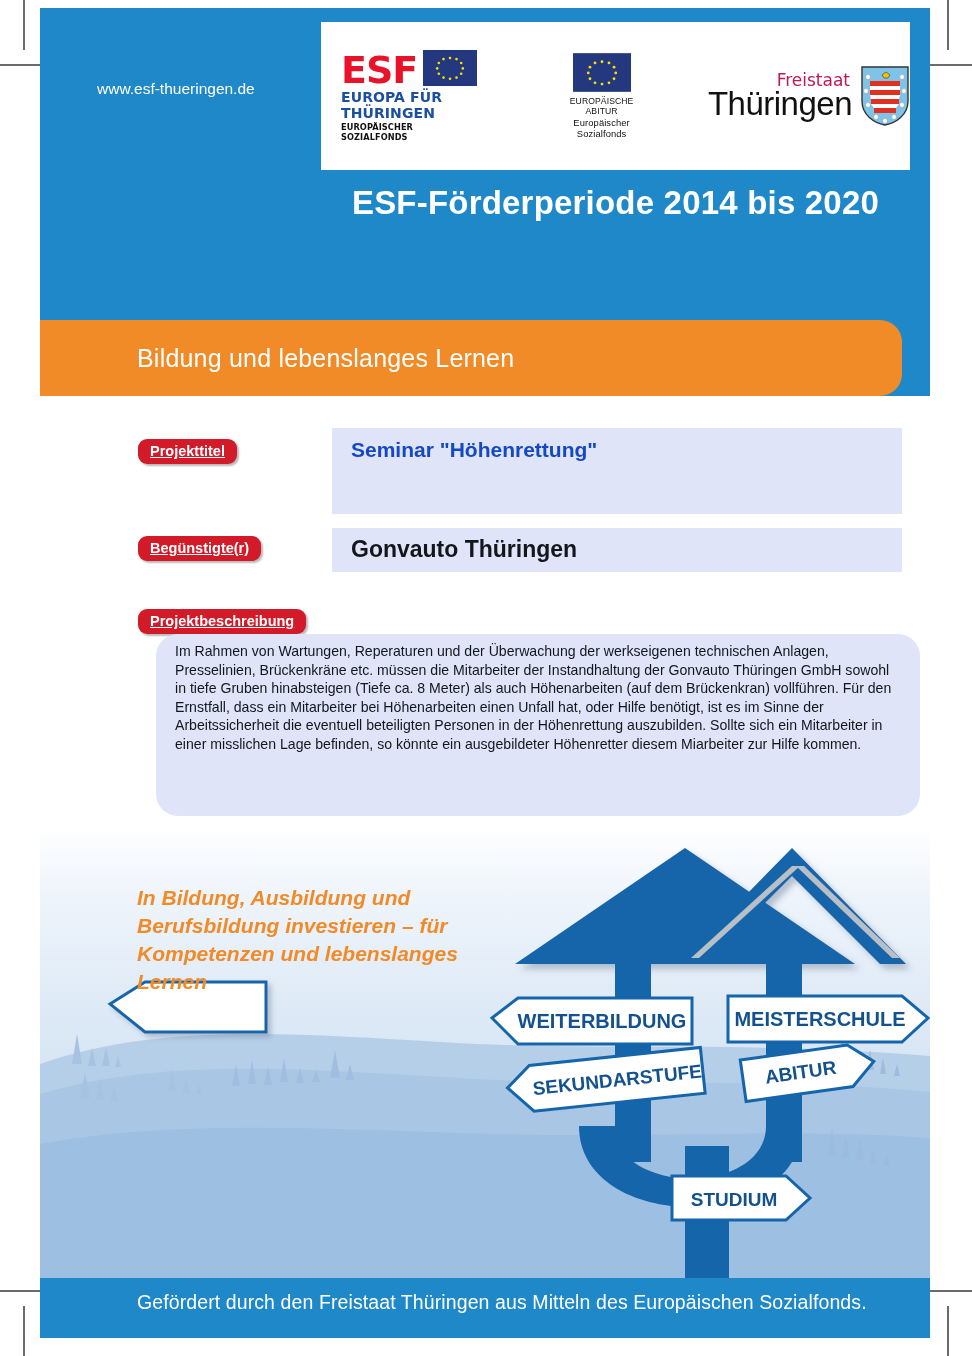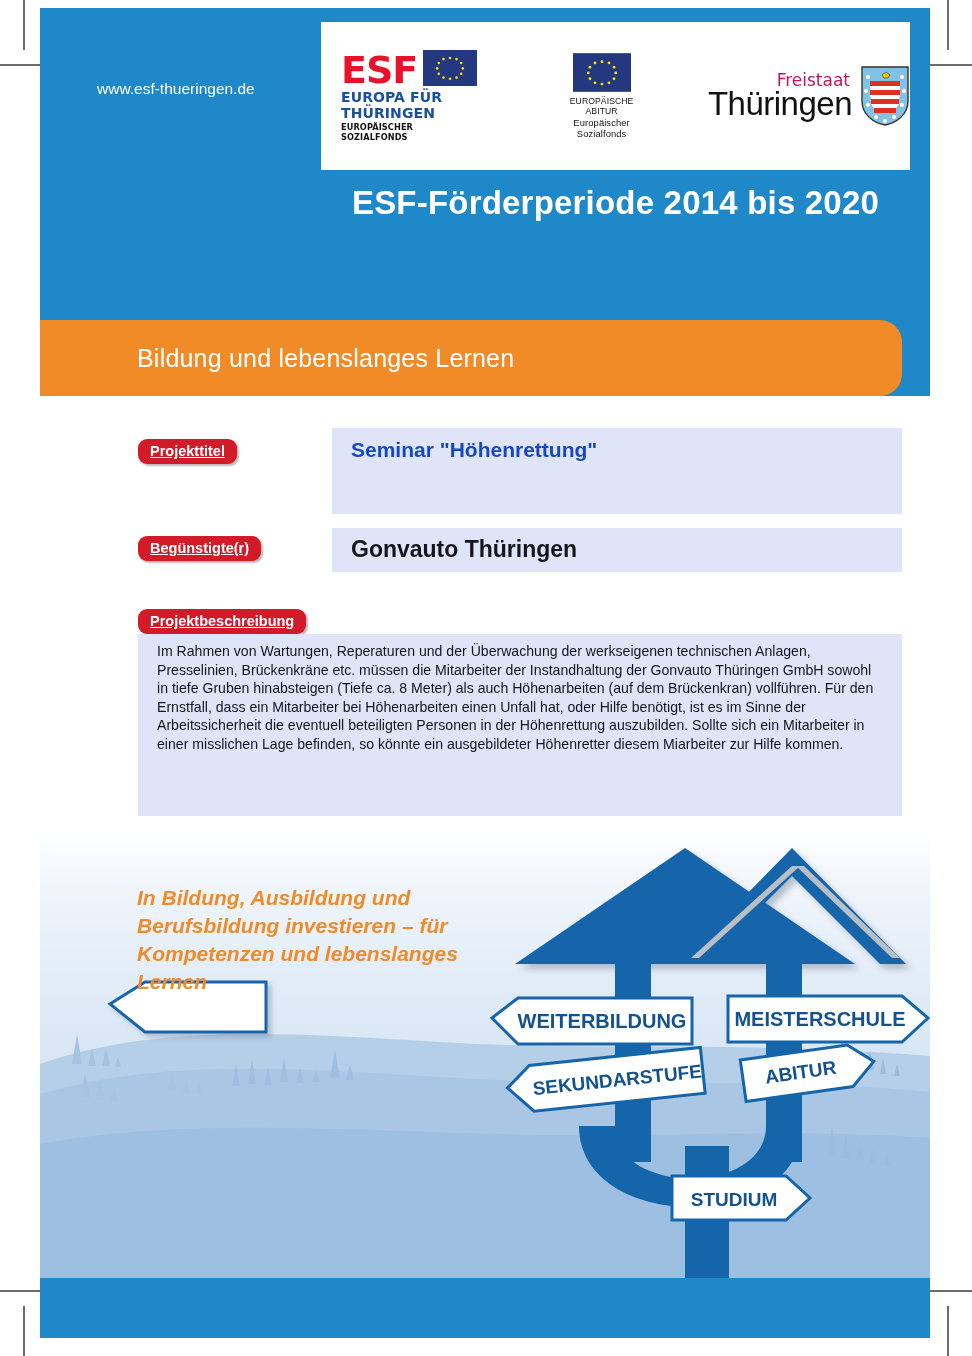--- a/index.html
+++ b/index.html
@@ -203,21 +203,21 @@
       <div class="valuebox" style="left:292px;top:32px;width:570px;height:86px;">
         <div class="val-title">Seminar "Höhenrettung"</div>
       </div>
 
       <div class="badge" style="left:98px;top:140px;">Begünstigte(r)</div>
       <div class="valuebox" style="left:292px;top:132px;width:570px;height:44px;">
         <div class="val-ben">Gonvauto Thüringen</div>
       </div>
 
       <div class="badge" style="left:98px;top:213px;">Projektbeschreibung</div>
-      <div class="valuebox" style="left:98px;top:238px;width:764px;height:182px;">
+      <div class="valuebox" style="left:116px;top:238px;width:764px;height:182px;border-radius:22px;">
         <div class="val-desc">Im Rahmen von Wartungen, Reperaturen und der Überwachung der werkseigenen technischen Anlagen, Presselinien, Brückenkräne etc. müssen die Mitarbeiter der Instandhaltung der Gonvauto Thüringen GmbH sowohl in tiefe Gruben hinabsteigen (Tiefe ca. 8 Meter) als auch Höhenarbeiten (auf dem Brückenkran) vollführen. Für den Ernstfall, dass ein Mitarbeiter bei Höhenarbeiten einen Unfall hat, oder Hilfe benötigt, ist es im Sinne der Arbeitssicherheit die eventuell beteiligten Personen in der Höhenrettung auszubilden. Sollte sich ein Mitarbeiter in einer misslichen Lage befinden, so könnte ein ausgebildeter Höhenretter diesem Miarbeiter zur Hilfe kommen.</div>
       </div>
 
     </div>
 
     <div id="illus">
 
       <svg width="890" height="452" viewBox="0 0 890 452" style="position:absolute;left:0;top:0;">
         <defs>
           <filter id="sh" x="-30%" y="-30%" width="180%" height="180%">
@@ -309,15 +309,18 @@
 
         <g transform="translate(632,348)">
           <path d="M0 2 L114 2 L138 24 L114 46 L0 46 Z" fill="#ffffff" stroke="#1565ab" stroke-width="3"></path>
           <text class="signlabel" x="62" y="32" text-anchor="middle" font-size="19">STUDIUM</text>
         </g>
       </svg>
 
       <div id="slogan">In Bildung, Ausbildung und Berufsbildung investieren – für Kompetenzen und lebenslanges Lernen</div>
     </div>
 
+    <div id="footer">
+      <div class="ftxt">Gefördert durch den Freistaat Thüringen aus Mitteln des Europäischen Sozialfonds.</div>
+    </div>
 
   </div>
 </div>
 
 </body></html>

